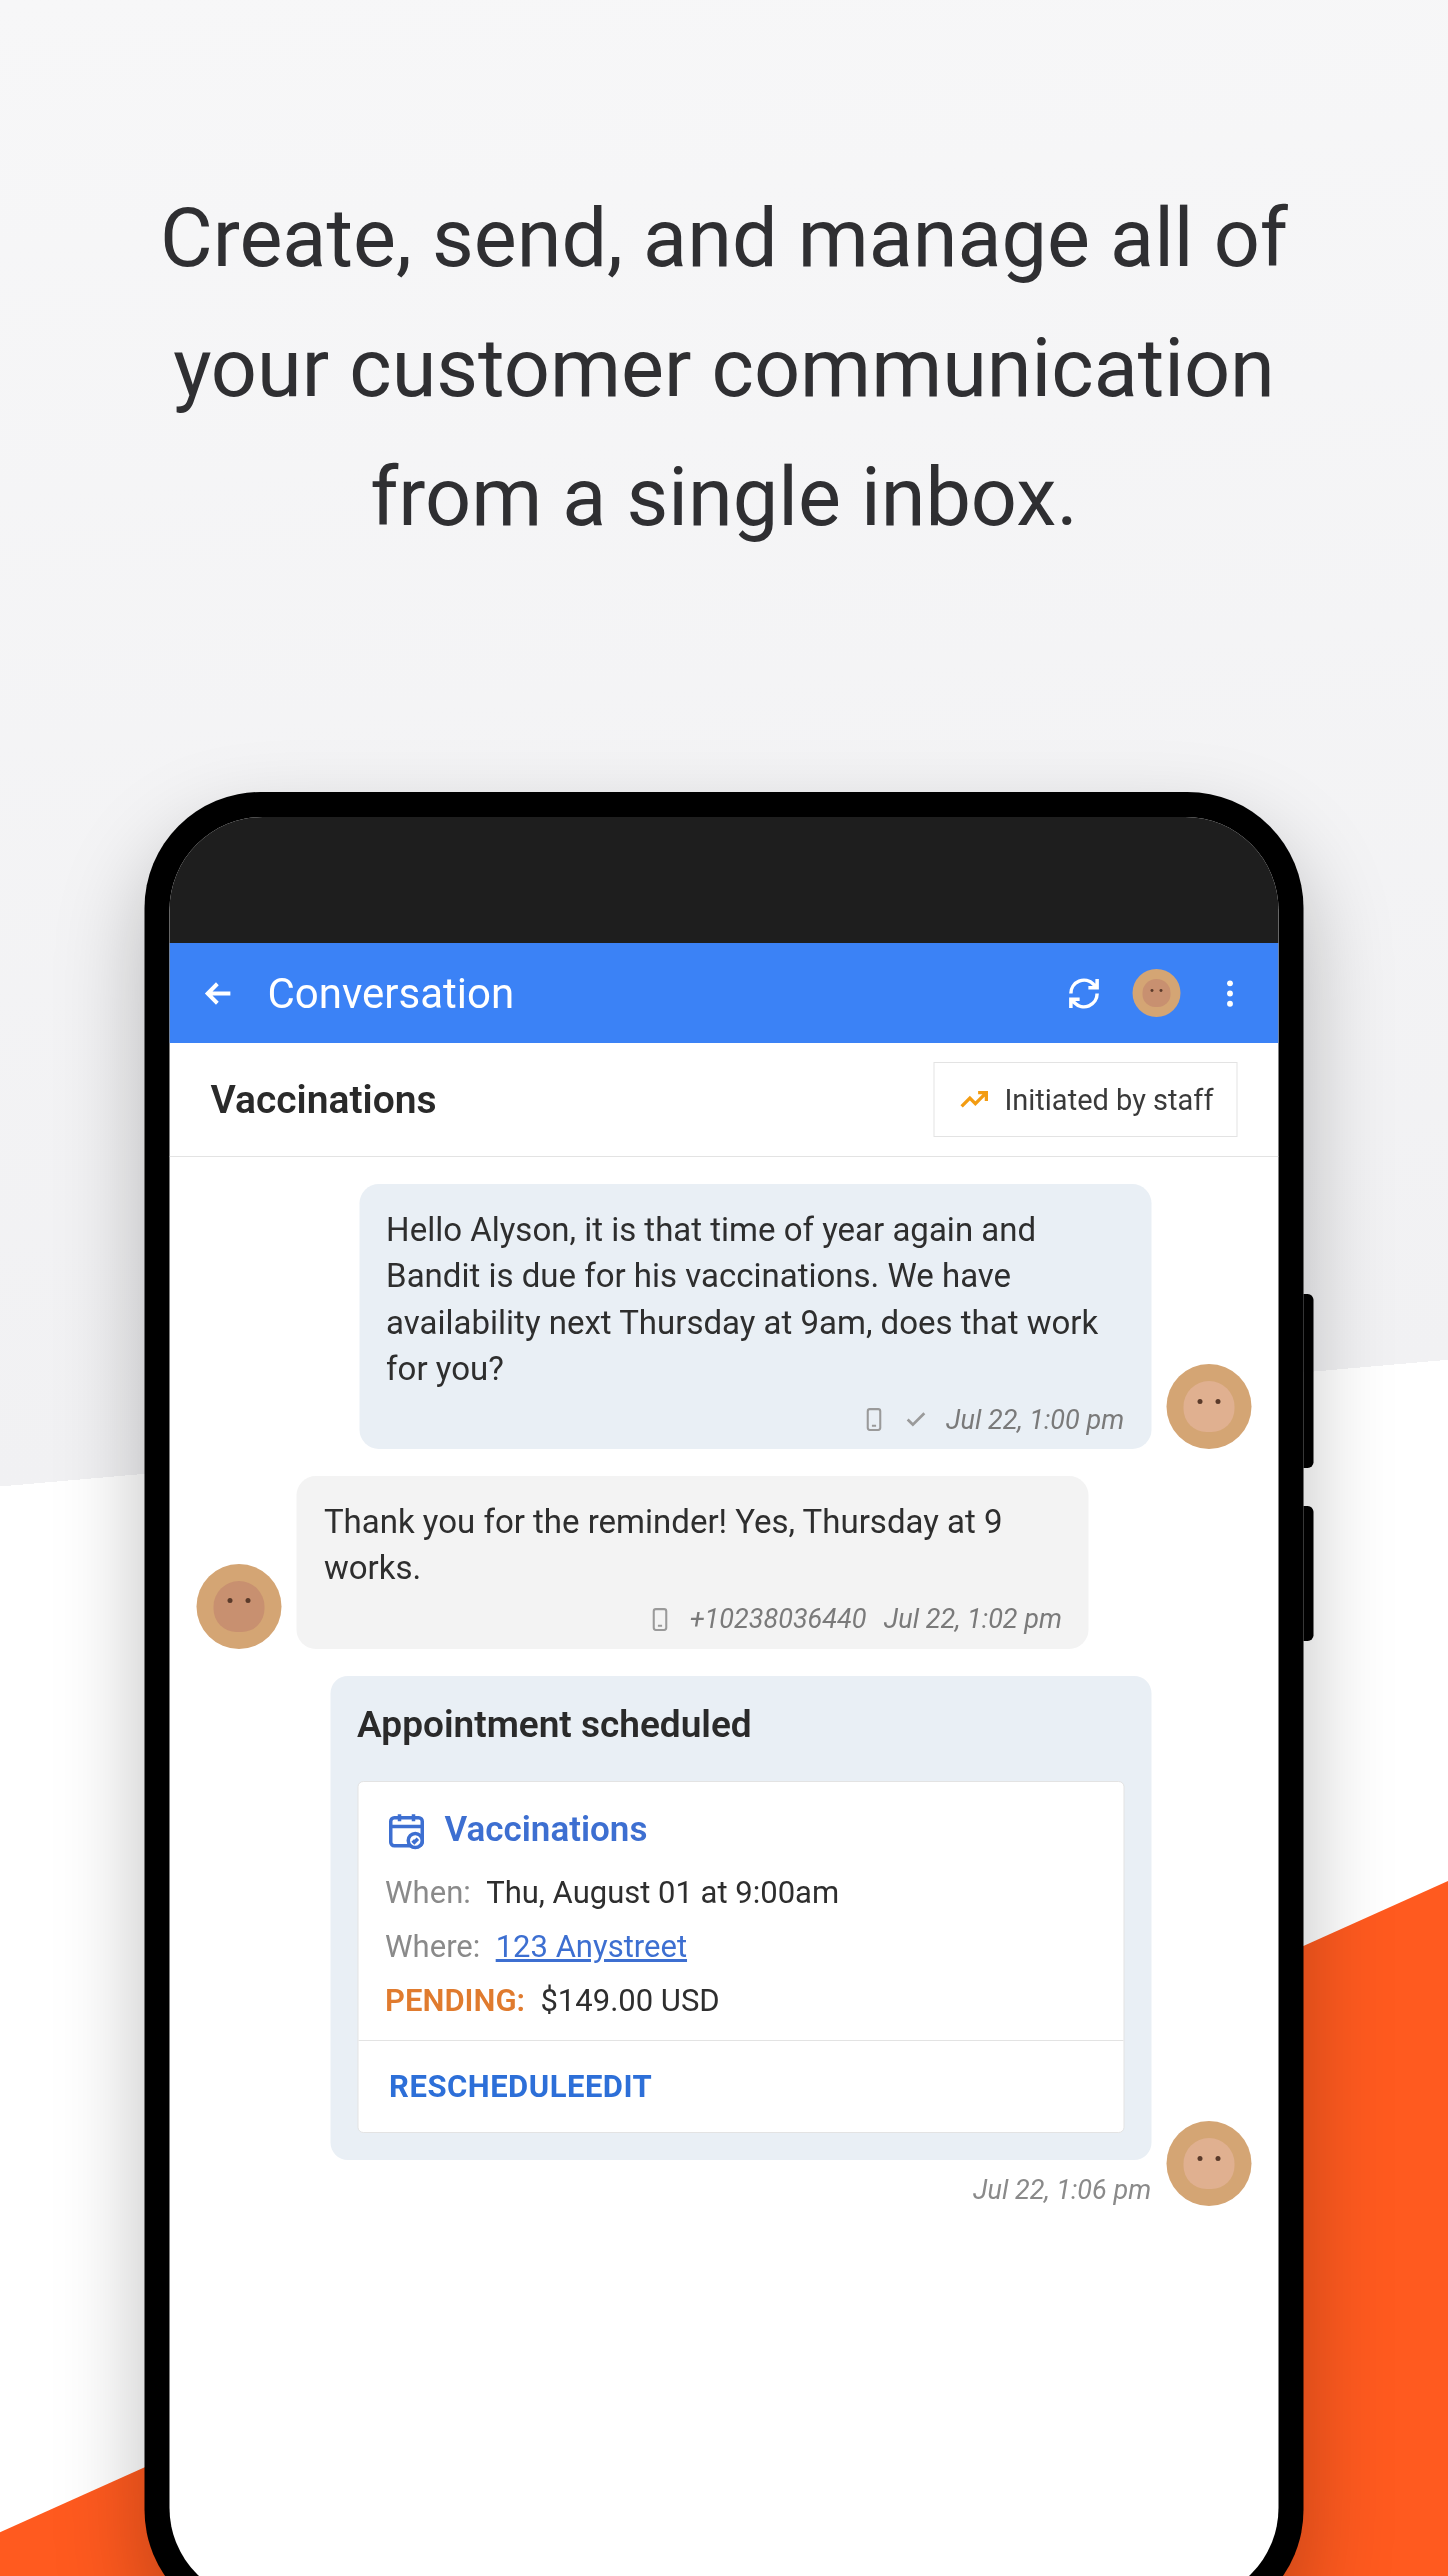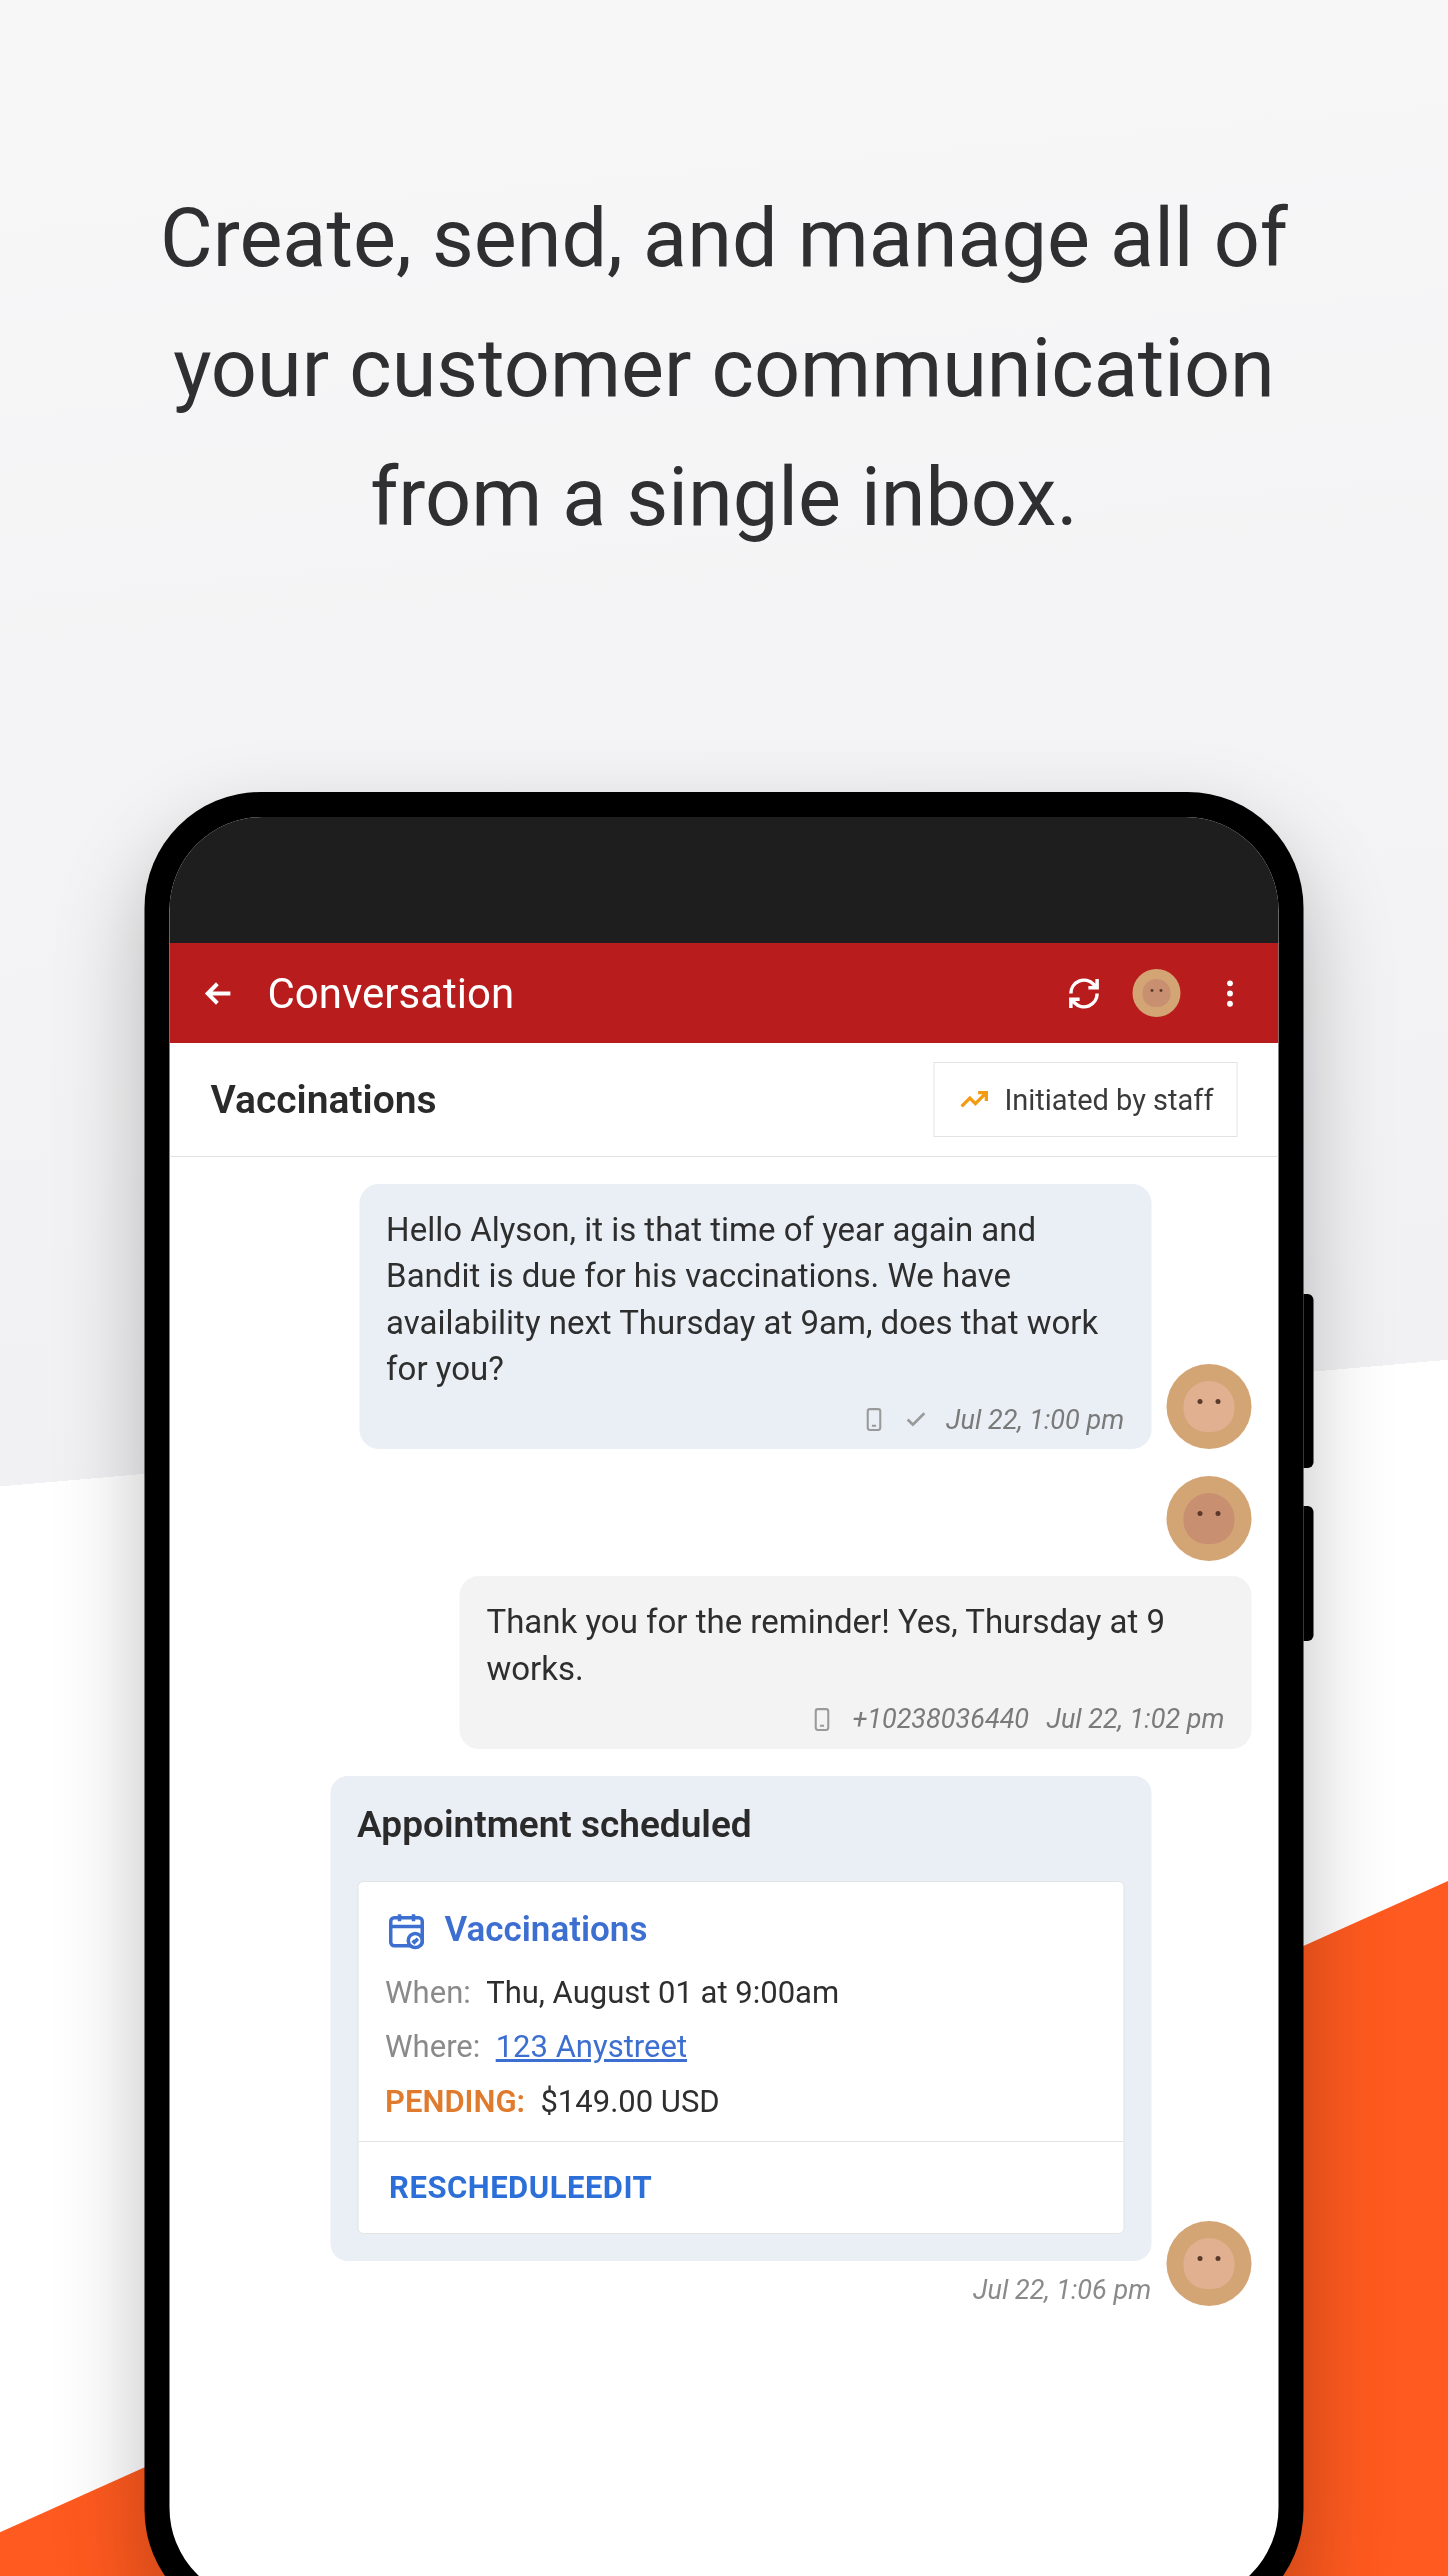--- a/index.html
+++ b/index.html
@@ -6,32 +6,32 @@
 body { width:1448px; height:2576px; background:linear-gradient(175deg,#f7f7f8 0%,#f1f1f3 55%,#fff 55%,#fff 100%); position:relative; overflow:hidden; }
 .orange-tri { position:absolute; bottom:0; right:0; width:0; height:0; border-left:1545px solid transparent; border-bottom:695px solid #ff5a1f; }
 .headline { position:absolute; top:174px; left:0; right:0; text-align:center; font-size:81px; line-height:1.6; color:#2f2f32; font-weight:400; padding:0 116px; }
 .phone { position:absolute; top:792px; left:50%; transform:translateX(-50%); width:1159px; height:1834px; background:#000; border-radius:116px; padding:25px; box-shadow:0 39px 87px rgba(0,0,0,.25); }
 .phone-side { position:absolute; right:-9.7px; top:502px; width:9.7px; height:174px; background:#000; border-radius:0 5.8px 5.8px 0; }
 .phone-side.s2 { top:714px; height:135px; }
 .speaker { position:absolute; top:44px; left:50%; transform:translateX(-50%); width:212px; height:13.5px; background:#1a1a1a; border-radius:9.7px; }
 .camera { position:absolute; top:85px; left:145px; width:23px; height:23px; background:#1a1a1a; border-radius:50%; }
 .screen { width:100%; height:100%; background:#fff; border-radius:93px; overflow:hidden; position:relative; }
 .status-bar { height:126px; background:#1e1e1e; }
-.app-bar { height:100px; background:#b91c1c; display:flex; align-items:center; padding:0 27px; color:#fff; gap:27px; }
+.app-bar { height:100px; background:#3b82f6; display:flex; align-items:center; padding:0 27px; color:#fff; gap:27px; }
 .app-bar .title { font-size:42px; font-weight:400; flex:1; }
 .icon-btn { width:44px; height:44px; display:flex; align-items:center; justify-content:center; cursor:pointer; }
 .avatar-sm { width:48px; height:48px; border-radius:50%; background:#d4a574; display:flex; align-items:center; justify-content:center; overflow:hidden; }
 .subheader { display:flex; align-items:center; justify-content:space-between; padding:19.3px 41px; border-bottom:1px solid #e3e3e3; }
 .subheader-title { font-size:39px; font-weight:600; color:#2a2a2a; }
 .initiated-chip { display:flex; align-items:center; gap:13.5px; border:1px solid #e3e3e3; padding:19.3px 23px; font-size:29px; color:#3a3a3a; }
 .initiated-chip svg { color:#f39c12; }
 .chat { padding:27px 27px 0; }
 .msg-row { display:flex; align-items:flex-end; gap:15.4px; margin-bottom:27px; }
 .msg-row.staff { justify-content:flex-end; }
-.msg-row.customer { justify-content:flex-start;flex-direction:column; }
+.msg-row.customer { justify-content:flex-start; }
 .bubble { border-radius:19.3px; padding:23px 27px 13.5px; max-width:792px; }
 .bubble.staff { background:#e9eff5; }
 .bubble.customer { background:#f3f3f3; }
 .bubble-text { font-size:33px; line-height:1.4; color:#2e2e2e; }
 .bubble-meta { display:flex; align-items:center; justify-content:flex-end; gap:17.4px; margin-top:11.6px; font-size:27px; color:#7a7a7a; font-style:italic; }
 .bubble-meta svg { color:#9a9a9a; }
 .meta-phone { color:#7a7a7a; }
 .avatar-msg { width:85px; height:85px; border-radius:50%; background:#d4a574; flex-shrink:0; display:flex; align-items:center; justify-content:center; overflow:hidden; }
 .face { width:60%; height:60%; border-radius:50% 50% 45% 45%; background:#c89070; position:relative; }
 .face::before,.face::after{content:'';position:absolute;width:10%;height:10%;background:#5a3a2a;border-radius:50%;top:35%;}

